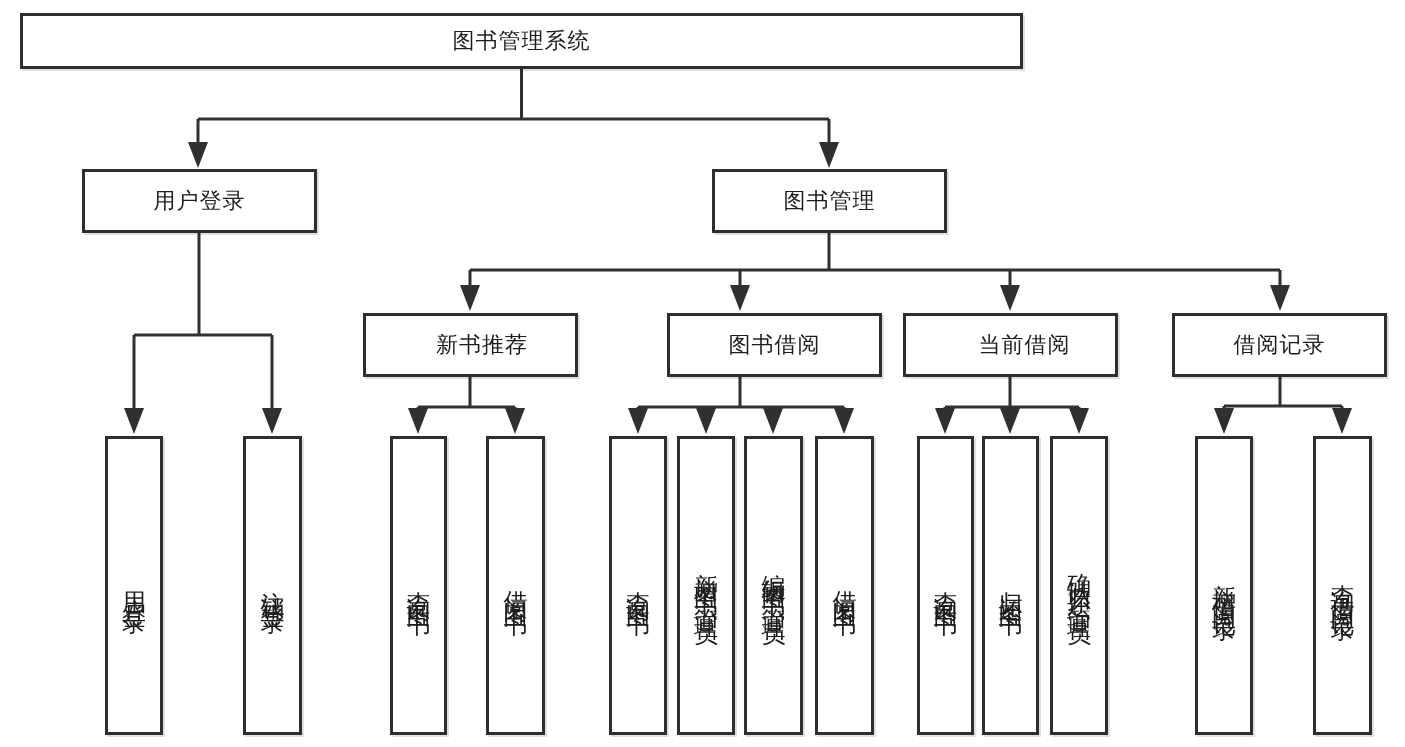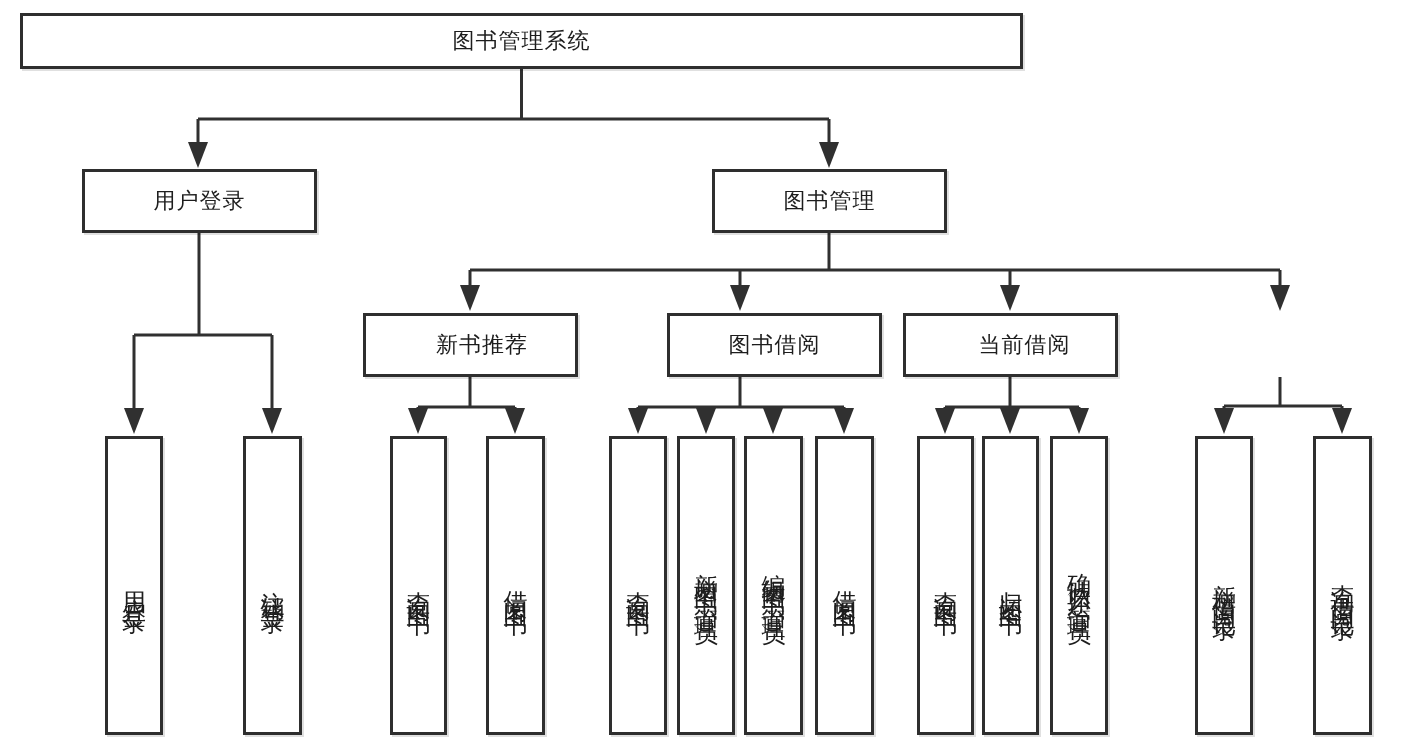--- a/index.html
+++ b/index.html
@@ -139,20 +139,23 @@
 
   <div class="hbox" style="left:363px; top:313px; width:215px; height:64px;padding-left:23px;">
     <span class="lbl">新书推荐</span>
   </div>
   <div class="hbox" style="left:633px; top:313px; width:215px; height:64px;margin-left:34px;">
     <span class="lbl">图书借阅</span>
   </div>
   <div class="hbox" style="left:903px; top:313px; width:215px; height:64px;padding-left:28px;">
     <span class="lbl">当前借阅</span>
   </div>
+  <div class="hbox" style="left:1172px; top:313px; width:215px; height:64px;">
+    <span class="lbl">借阅记录</span>
+  </div>
 
   <div class="vbox" style="left:105px; top:436px; width:58px; height:299px;">
     <span class="lbl">用户登录</span>
   </div>
   <div class="vbox" style="left:243px; top:436px; width:59px; height:299px;">
     <span class="lbl">注销登录</span>
   </div>
 
   <div class="vbox" style="left:390px; top:436px; width:57px; height:299px;">
     <span class="lbl">查询图书</span>

